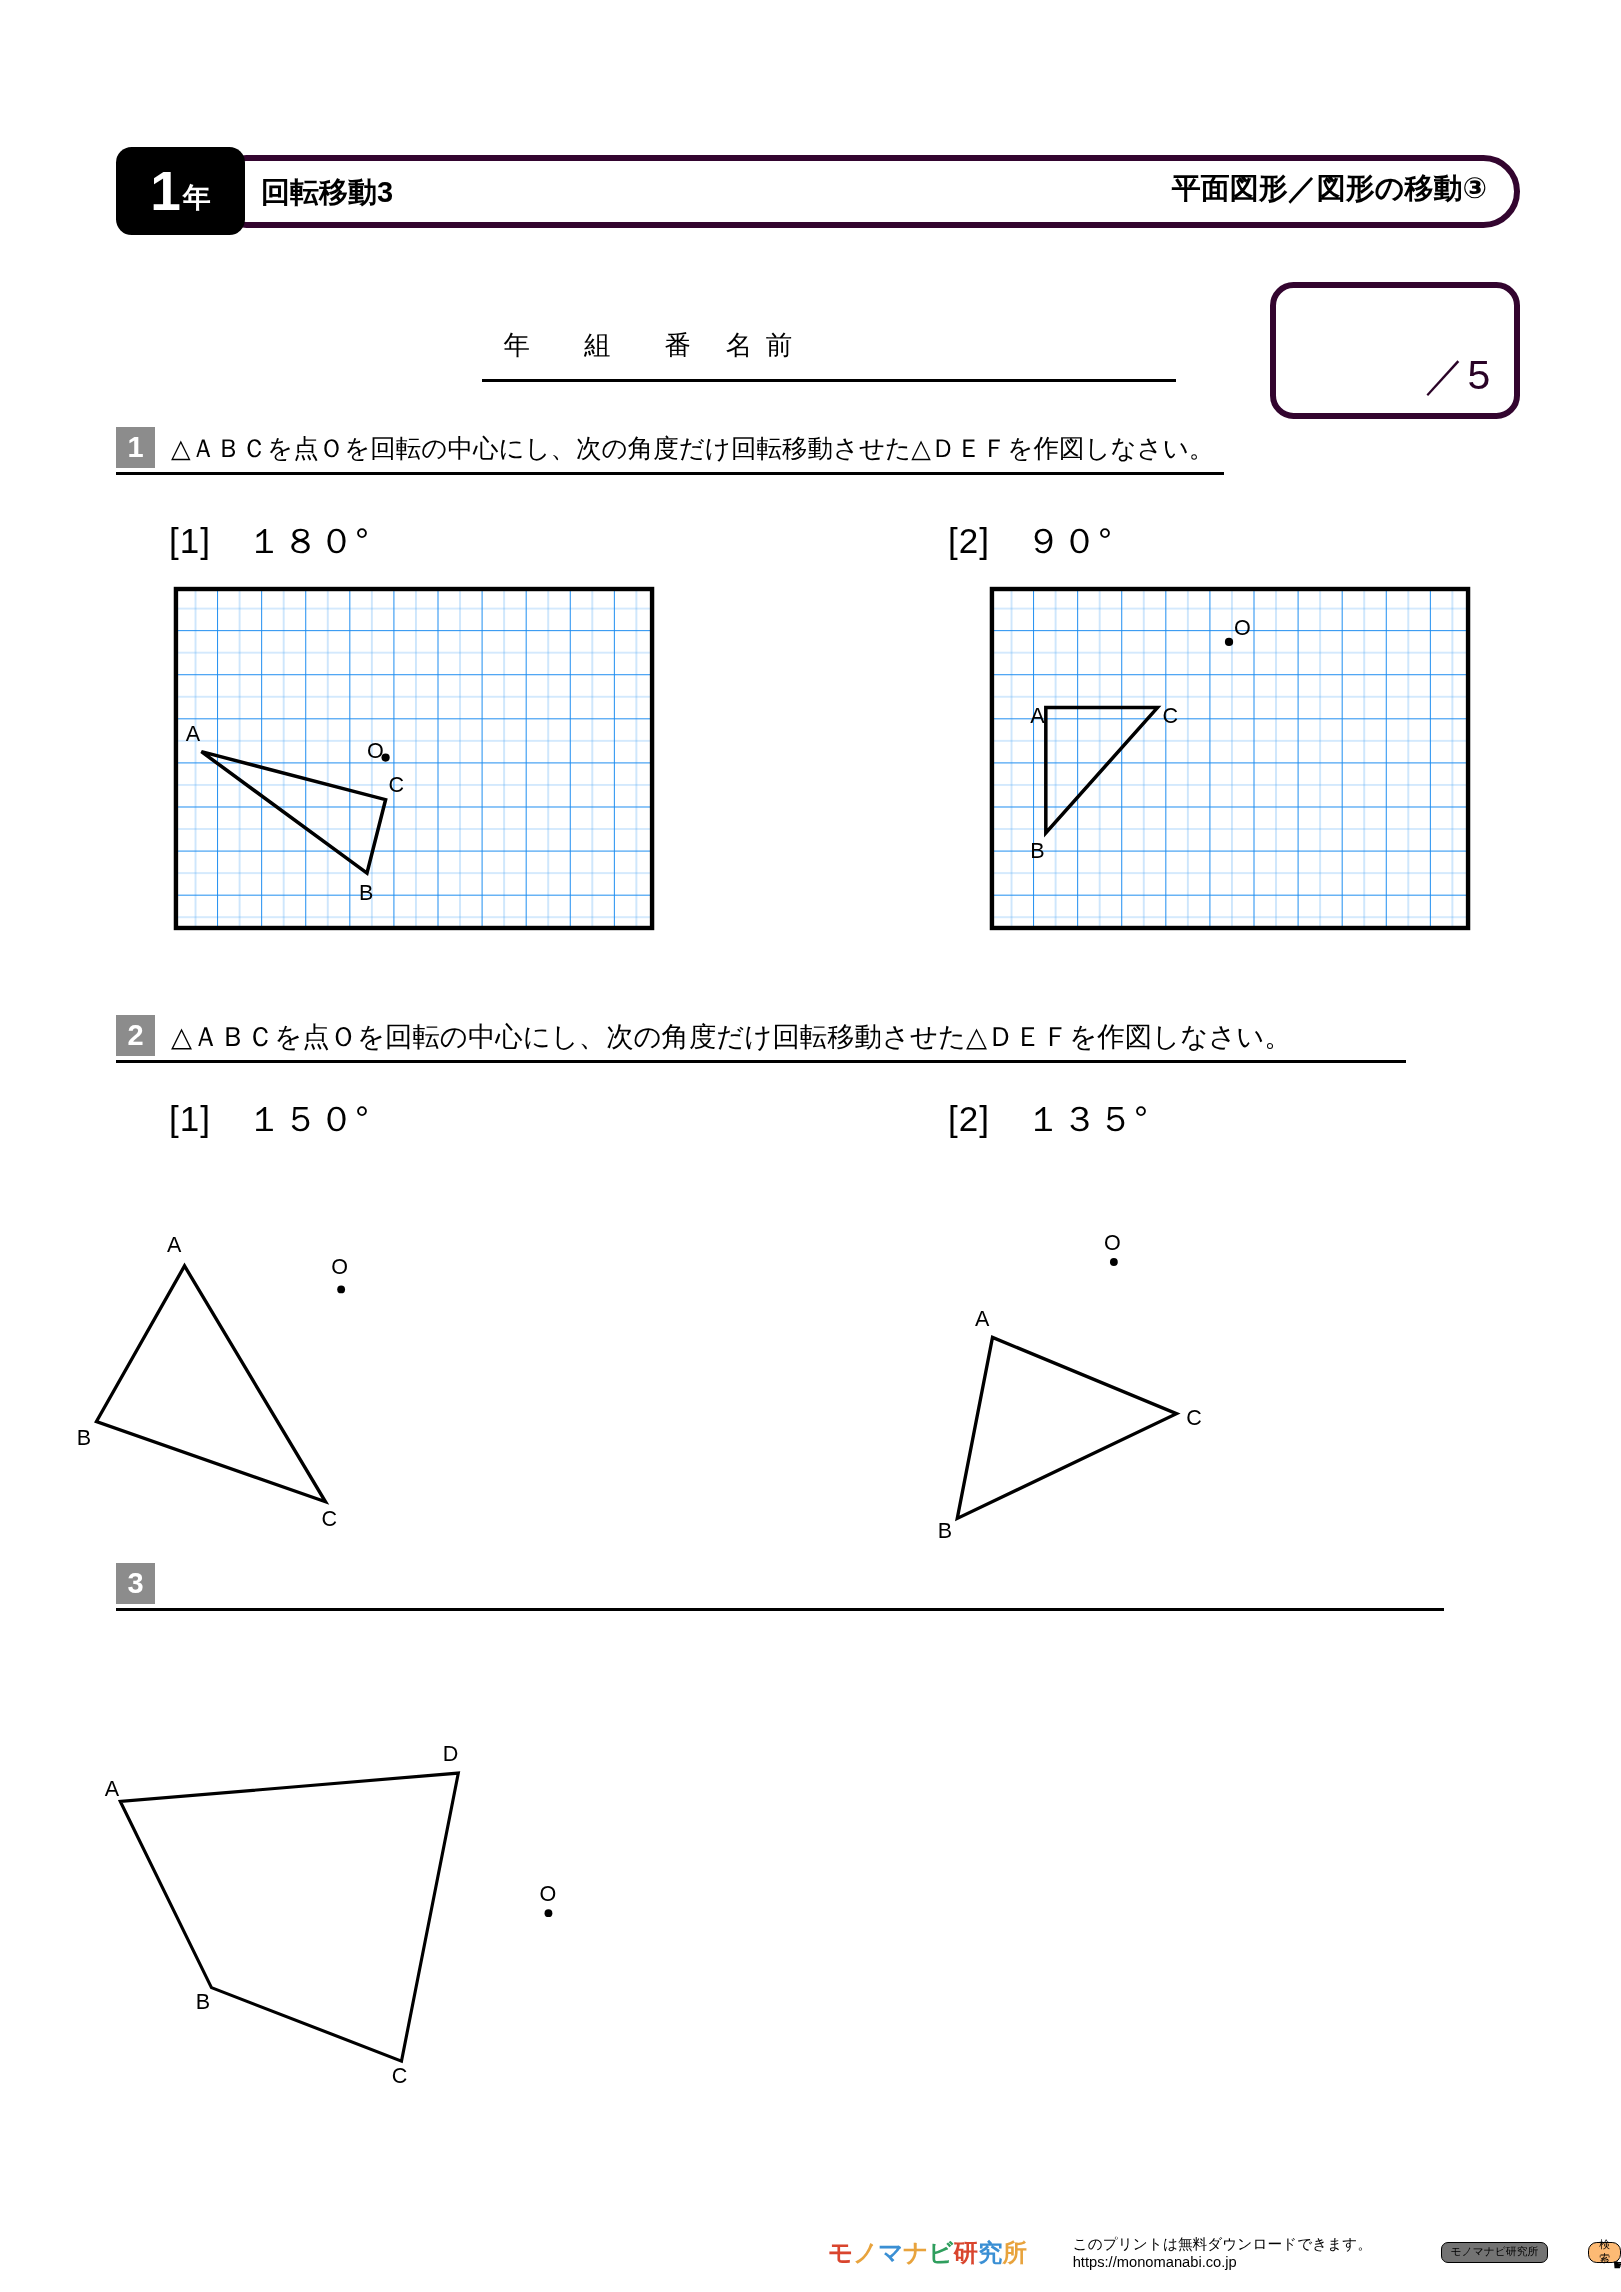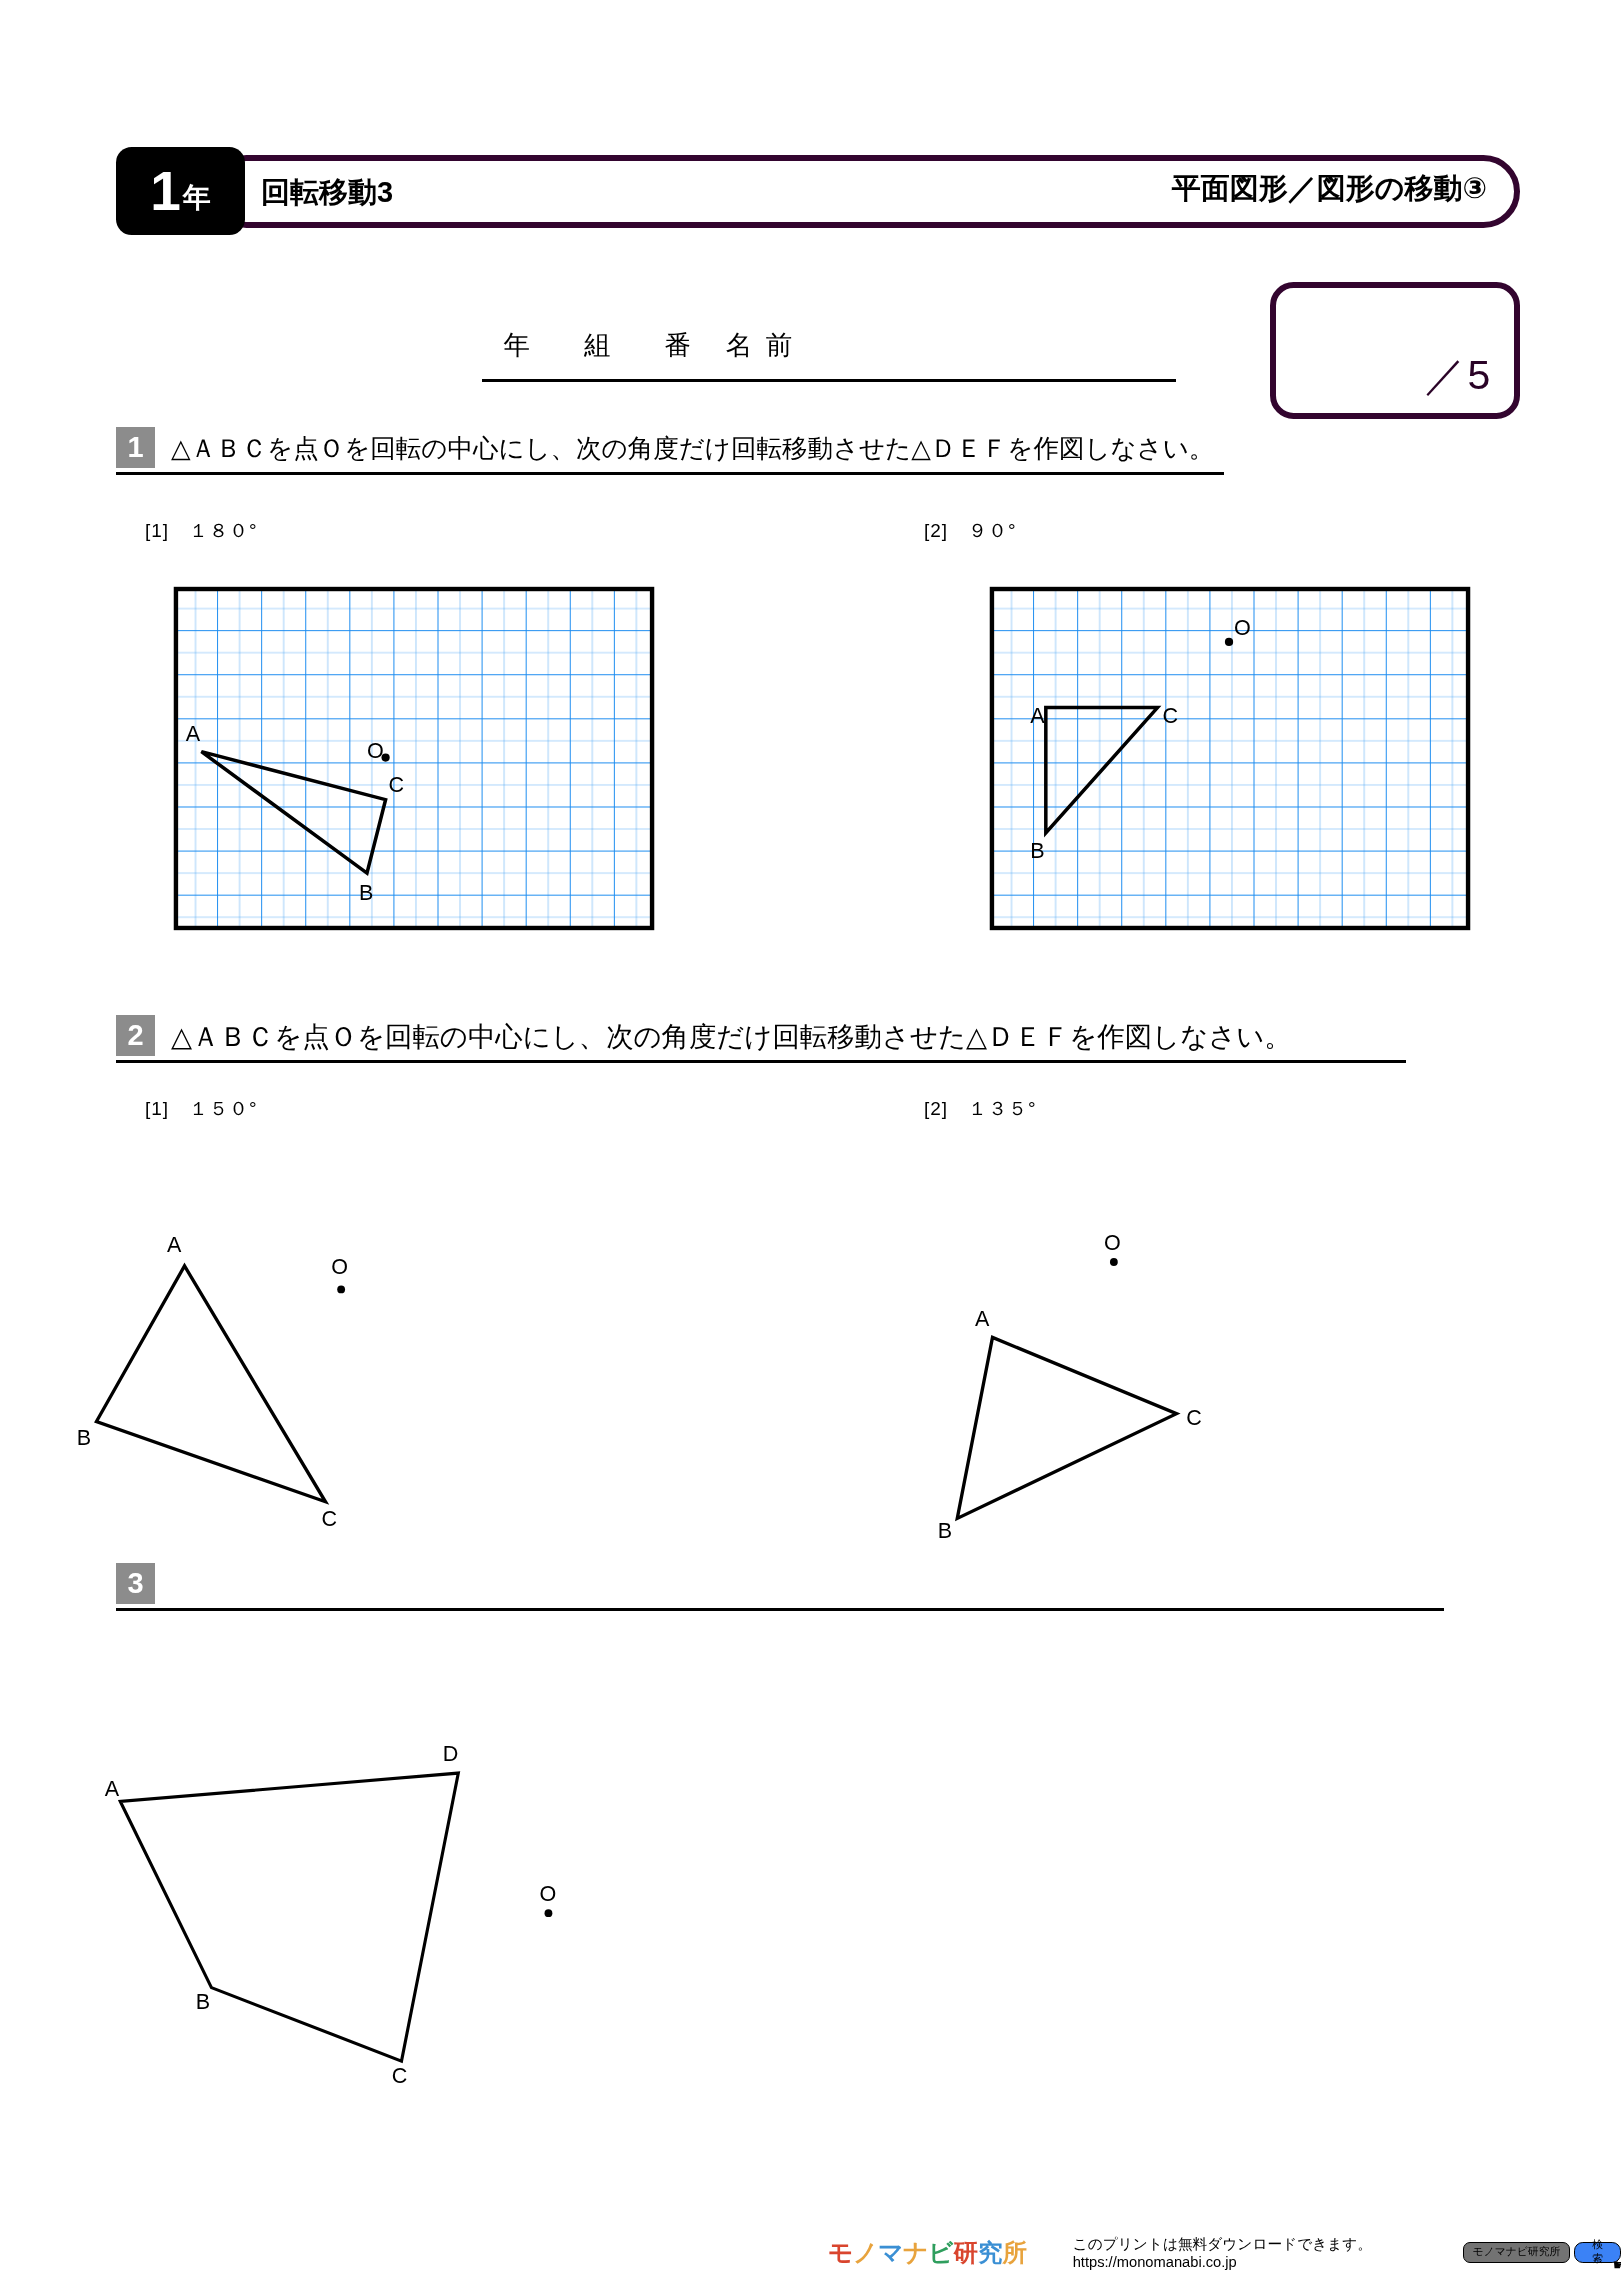--- a/index.html
+++ b/index.html
@@ -57,21 +57,21 @@
     position:absolute;left:0;top:0;width:39px;height:41px;background:#8c8c8c;
     color:#fff;font-size:29px;font-weight:bold;
     display:flex;align-items:center;justify-content:center;
   }
   .qtext{
     position:absolute;left:55px;top:3.9px;font-size:25.5px;letter-spacing:0px;white-space:nowrap;
   }
   .qrule{position:absolute;left:0;top:45px;height:0;border-bottom:3.9px solid #000;}
 
   
-  .sublabel{position:absolute;font-size:19px;letter-spacing:1px;white-space:nowrap;}
+  .sublabel{position:absolute;font-size:35px;letter-spacing:1px;white-space:nowrap;margin-left:24px;}
 
   
   .fig{position:absolute;}
   svg{display:block;overflow:visible;}
   .vlabel{font-family:"Liberation Sans",sans-serif;font-size:22px;fill:#000;}
   .olabel{font-family:"Liberation Sans",sans-serif;font-size:22px;fill:#000;}
 
   
   .footer{position:absolute;left:0;top:2229px;width:1621px;height:59px;}
   .footer-inner{position:absolute;left:828px;top:5.9px;display:flex;align-items:center;gap:9.8px;}
@@ -85,21 +85,21 @@
   .logo span:nth-child(7){color:#3a8fd4;}
   .logo span:nth-child(8){color:#e8a33d;}
   .foot-text{font-size:14.7px;letter-spacing:0px;color:#000;margin-left:36px;}
   .foot-search{display:flex;align-items:center;gap:3.9px;margin-left:5.9px;}
   .sbox{
     border:1.5px solid #000;border-radius:7px;height:19.6px;min-width:94px;
     display:flex;align-items:center;justify-content:center;font-size:10.8px;padding:0 5.9px;background:#737373;
   }
   .sbtn{
     border:1.5px solid #000;border-radius:8.8px;height:19.6px;
-    display:flex;align-items:center;justify-content:center;font-size:10.8px;padding:0 17px;background:#3b82f6;position:relative;
+    display:flex;align-items:center;justify-content:center;font-size:10.8px;padding:0 10px;background:#fdba74;position:relative;margin-left:36px;
   }
   .cursor{position:absolute;right:-5.9px;bottom:-10.8px;font-size:14.7px;}
 </style>
 </head>
 <body>
 
 <div class="page">
 
   <div class="header-wrap">
     <div class="header-pill"></div>

